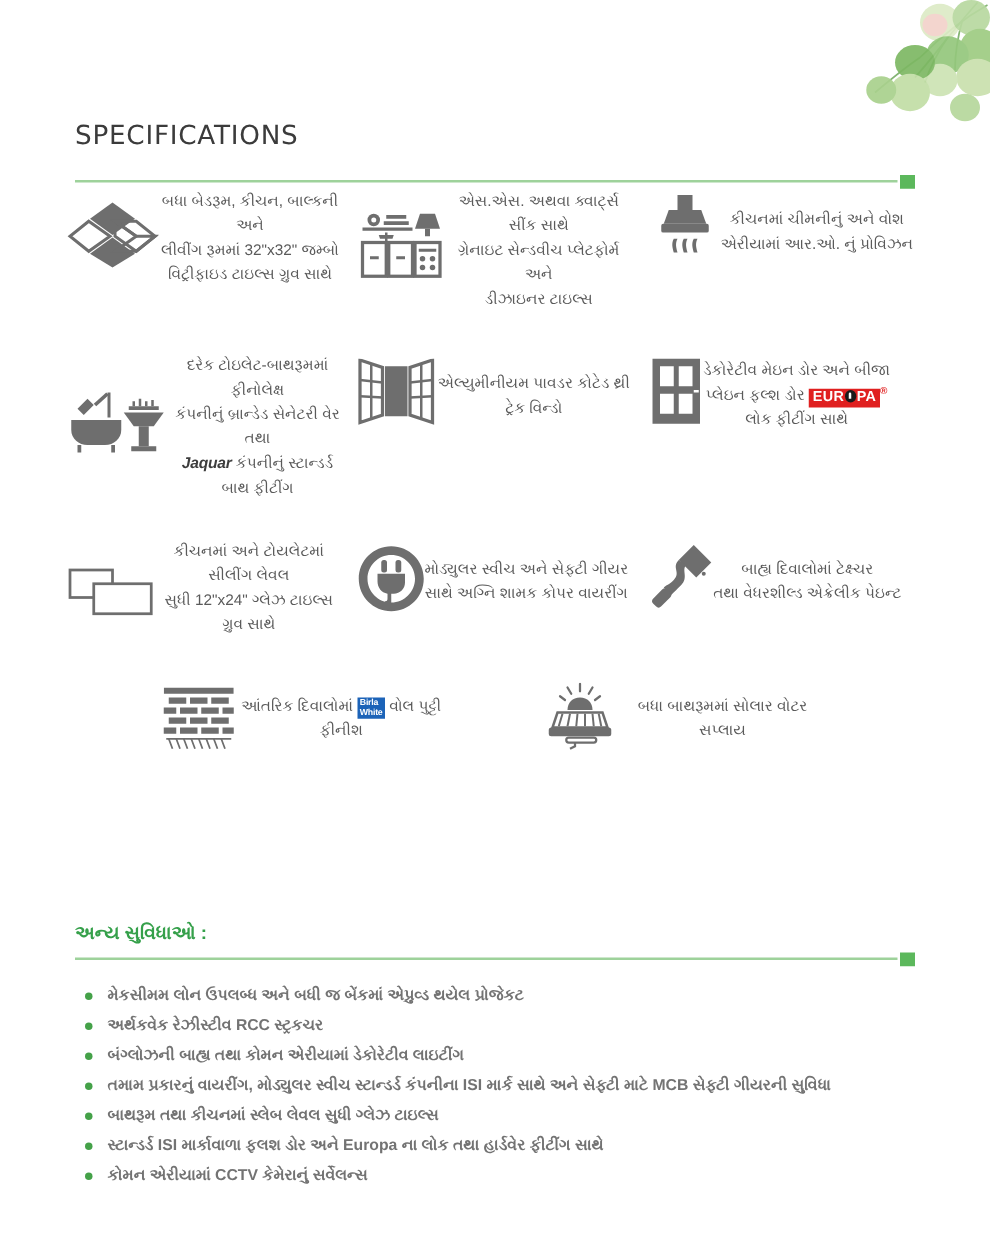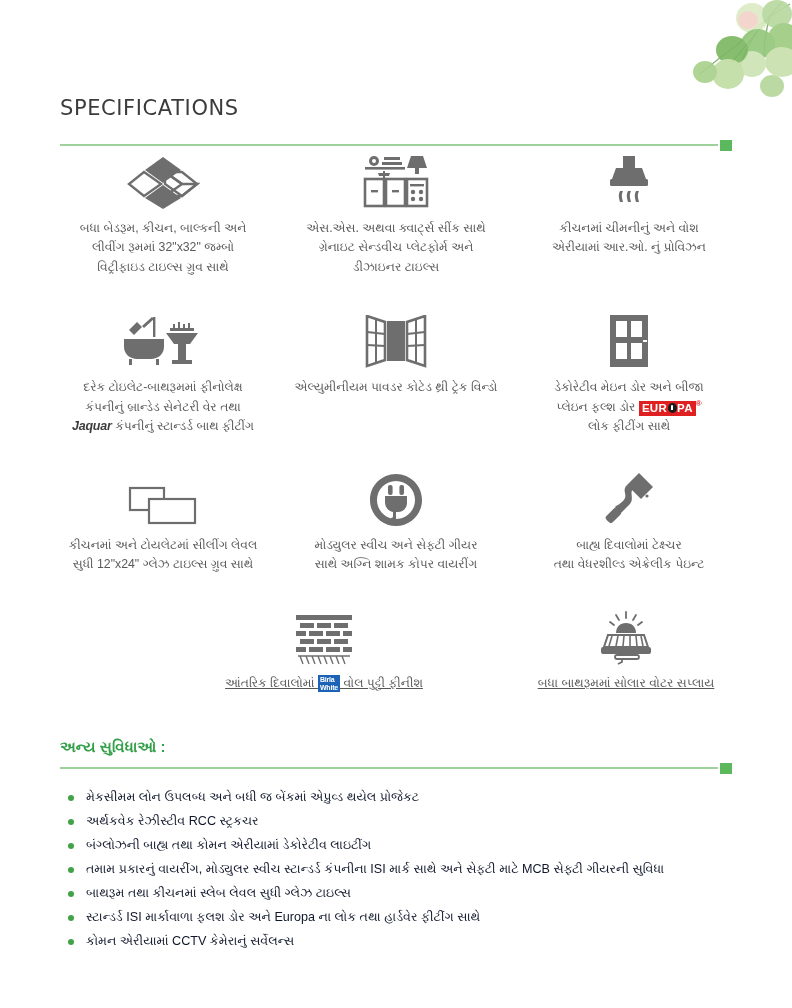--- a/index.html
+++ b/index.html
@@ -69,26 +69,26 @@
     top: 152px;
     width: 700px;
   }
   .feat-row {
     display: flex;
     justify-content: center;
     align-items: flex-start;
     margin-bottom: 6px;
   }
   .feat-row.cols3 > .feat { width: 233px; }
-  .feat-row.cols2 { justify-content: flex-end; text-decoration: underline; }
+  .feat-row.cols2 { justify-content: center; }
   .feat-row.cols2 > .feat { width: 240px; }
 
   .feat {
     display: flex;
-    flex-direction: column;
+    flex-direction: row;
     align-items: center;
     text-align: center;
     padding: 0 6px;
     box-sizing: border-box;
   }
   .feat-icon {
     height: 58px;
     display: flex;
     align-items: flex-end;
     justify-content: center;
@@ -184,22 +184,23 @@
     list-style: none;
     margin: 16px 0 0 0;
     padding: 0;
   }
   .other-list li {
     position: relative;
     padding-left: 26px;
     margin-bottom: 7px;
     font-size: 12.6px;
     line-height: 1.35;
-    color: #0f172a;
+    color: #737373;
     font-family: "Liberation Sans", "DejaVu Sans", sans-serif;
+    font-weight: bold;
   }
   .other-list li .bullet {
     position: absolute;
     left: 8px;
     top: 6px;
     width: 6px;
     height: 6px;
     border-radius: 50%;
     background: #44a148;
   }

